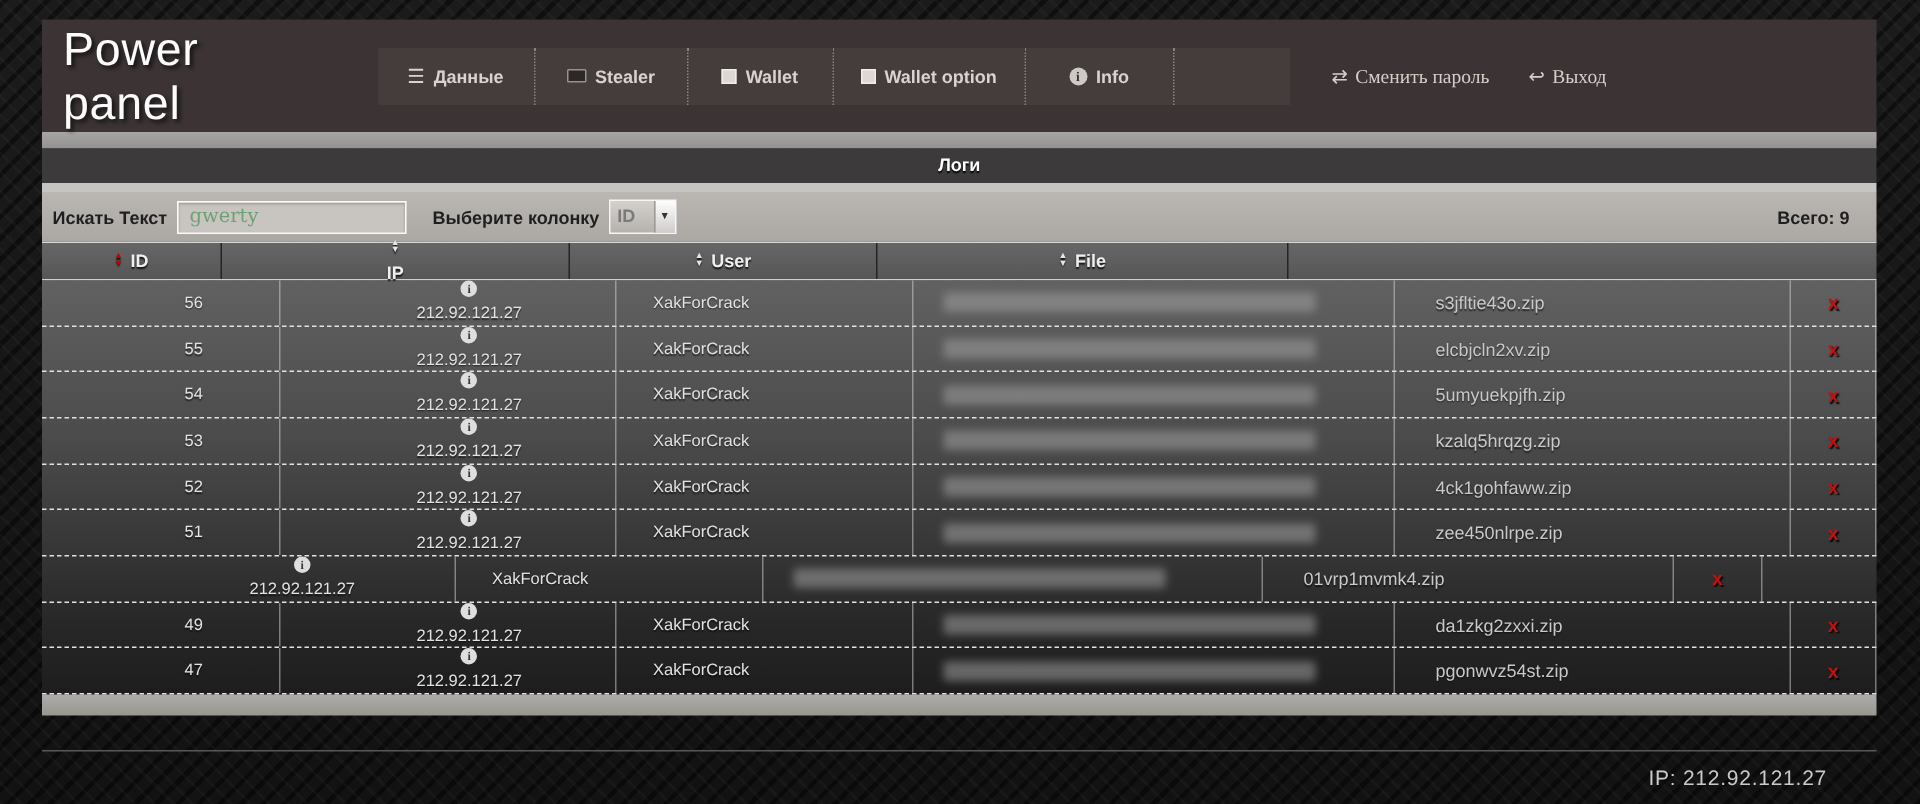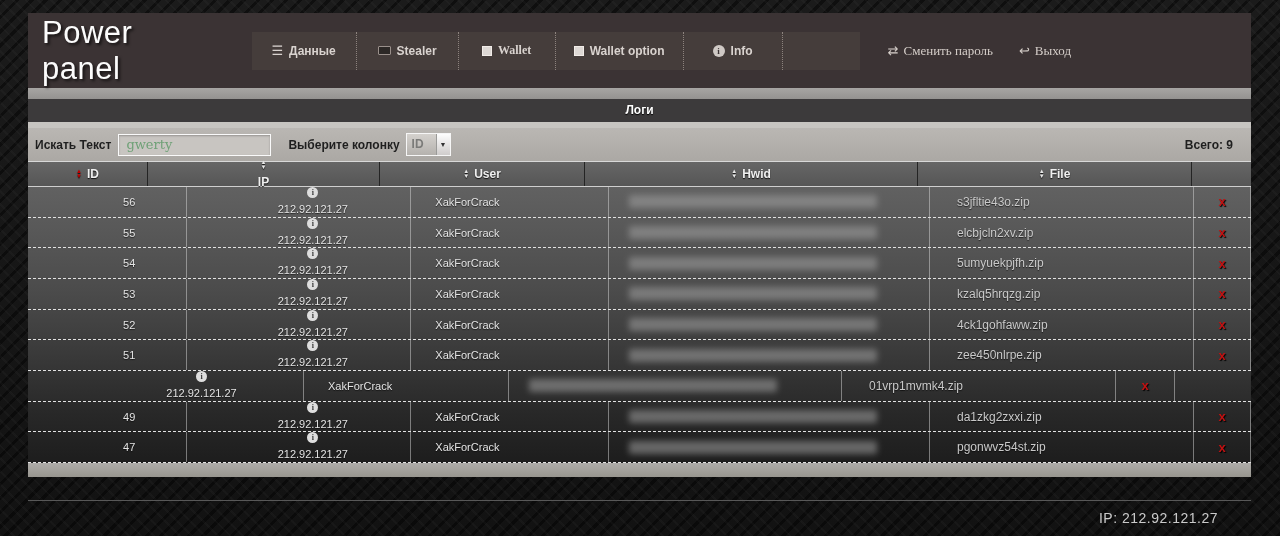--- a/index.html
+++ b/index.html
@@ -17,21 +17,21 @@
   
   .hdr { height:75px; background:#3b3334; display:flex; align-items:center;gap:28px; }
   .logo { width:200px; margin-left:14px; font-size:31px; color:#fcfcfc;
           letter-spacing:0.5px; text-shadow:2px 2px 3px rgba(0,0,0,0.65); }
   .nav { display:flex; height:38px; margin-left:18px; }
   .nav-item { display:flex; align-items:center; justify-content:center; gap:6px;
               height:38px; background:#453d3b; color:#d9d3cf; font-size:12px; font-weight:bold;
               cursor:pointer; }
   .nav-item + .nav-item { border-left:1px dotted #8d837e; }
   .nav-item:nth-child(1){ width:104px; } .nav-item:nth-child(2){ width:102px; }
-  .nav-item:nth-child(3){ width:97px;font-family:Liberation Serif, serif; }  .nav-item:nth-child(4){ width:128px; }
+  .nav-item:nth-child(3){ width:97px; }  .nav-item:nth-child(4){ width:128px; }
   .nav-item:nth-child(5){ width:99px; }  .nav-item:nth-child(6){ width:78px; }
   .ic-menu { font-size:13px; color:#d9d3cf; font-weight:normal; }
   .ic-stealer { display:inline-block; width:13px; height:9px; background:#2c2826;
                 border:1px solid #9a908b; border-radius:1px; }
   .ic-wallet { display:inline-block; width:10px; height:10px; background:#ddd8d4;
                border:1px solid #f1ece8; }
   .ic-info { display:inline-flex; width:12px; height:12px; border-radius:50%; background:#cfc9c5;
              color:#3a3334; font:bold 9px "Liberation Serif",serif; align-items:center; justify-content:center; }
   .hdr-actions { margin-left:auto; margin-right:180px; display:flex; gap:26px;
                  font-family:"Liberation Serif",serif; font-size:13px; color:#d5cec9; }
@@ -168,27 +168,20 @@
         </span>
       <span>IP</span>
     </div>
     <div class="th c-user">
       <span class="sort">
           <span>▲</span>
           <span>▼</span>
         </span>
       <span>User</span>
     </div>
-    <div class="th c-hwid">
-      <span class="sort">
-          <span>▲</span>
-          <span>▼</span>
-        </span>
-      <span>Hwid</span>
-    </div>
     <div class="th c-file">
       <span class="sort">
           <span>▲</span>
           <span>▼</span>
         </span>
       <span>File</span>
     </div>
     <div class="th c-del"></div>
   </div>
 

